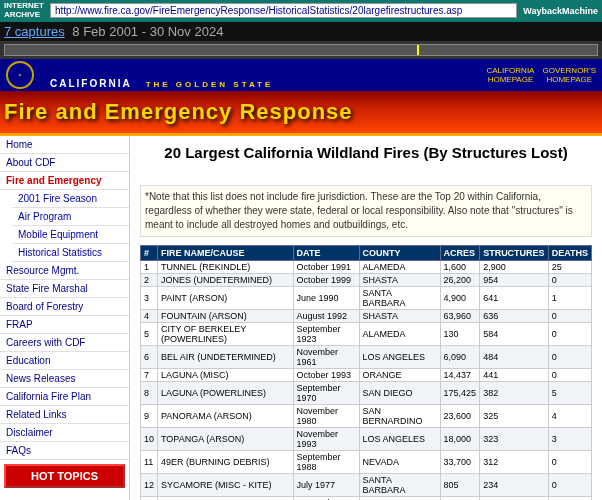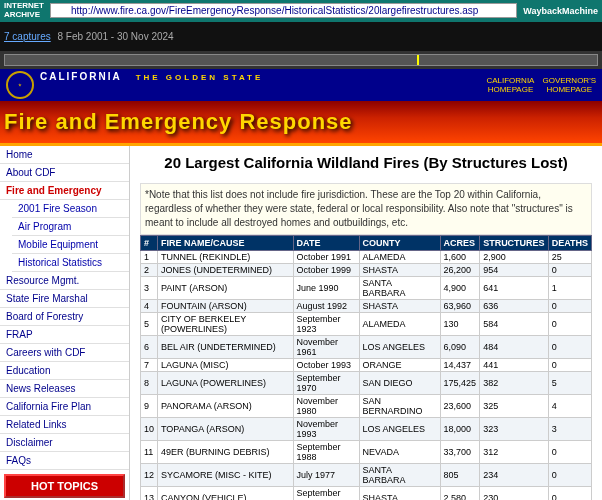--- a/index.html
+++ b/index.html
@@ -1,33 +1,33 @@
 <!DOCTYPE html>
 <html><head>
   <meta charset="utf-8">
   <style>
     * { margin: 0; padding: 0; box-sizing: border-box; }
     body { font-family: Arial, sans-serif; font-size: 11px; background: #fff; width: 602px; overflow-x: hidden; }
 
     
     #top-bar { background: #0f766e; display: flex; align-items: center; padding: 2px 4px; gap: 6px; }
     #ia-logo { color: #fff; font-size: 8px; line-height: 1.1; font-weight: bold; }
-    #url-bar { background: #fff; border: 1px solid #999; flex: 1; padding: 1px 20px; font-size: 10px; color: #00008b; }
+    #url-bar { background: #fff; border: 1px solid #999; flex: 1; padding: 1px 4px; font-size: 10px; color: #00008b; }
     #wayback-logo { color: #fff; font-size: 9px; font-weight: bold; text-align: right; }
 
-    #captures-bar { background: #111; padding: 9px 4px; font-size: 10px; }
+    #captures-bar { background: #111; padding: 2px 4px; font-size: 13px; }
     #captures-bar a { color: #6af; text-decoration: underline; margin-right: 4px; }
     #captures-bar span { color: #aaa; }
     #timeline-bar { background: #333; height: 18px; display: flex; align-items: center; padding: 0 4px; }
     #timeline-inner { flex: 1; height: 12px; background: #555; position: relative; border: 1px solid #888; }
     #timeline-marker { position: absolute; right: 30%; top: 0; bottom: 0; width: 2px; background: #ff0; }
 
     
     #ca-header { background: #00008b; display: flex; align-items: center; justify-content: space-between; padding: 2px 6px; }
-    #ca-header-left { display: flex; align-items: flex-start; gap: 6px; }
+    #ca-header-left { display: flex; align-items: flex-end; gap: 16px; }
     #ca-seal { width: 28px; height: 28px; background: #gold; border-radius: 50%; border: 2px solid #c8a000; display: flex; align-items: center; justify-content: center; font-size: 7px; color: #c8a000; }
     #ca-title-text { color: #fff; font-size: 10px; letter-spacing: 2px; font-weight: bold; }
     #ca-header-right { display: flex; gap: 8px; }
     .ca-link { color: #ffd700; font-size: 8px; text-align: center; text-decoration: none; }
 
     
     #fire-banner { background: linear-gradient(to bottom, #8b0000 0%, #cc2200 40%, #ff4400 100%); text-align: left; padding: 8px 4px; border-bottom: 3px solid #ffa500; }
     #fire-banner h1 { color: #ffd700; font-size: 22px; font-weight: bold; text-shadow: 2px 2px 4px #000; letter-spacing: 1px; }
 
     
@@ -37,22 +37,22 @@
     #sidebar { width: 130px; min-width: 130px; background: #fff; border-right: 1px solid #ccc; }
     .sidebar-item { padding: 3px 6px; border-bottom: 1px solid #e0e0e0; cursor: pointer; }
     .sidebar-item a, .sidebar-item span { color: #00008b; font-size: 10px; text-decoration: none; display: block; }
     .sidebar-item.active a, .sidebar-item.active span { color: #cc0000; font-weight: bold; }
     .sidebar-sub { padding-left: 12px; }
     .sidebar-sub .sidebar-item a, .sidebar-sub .sidebar-item span { font-size: 10px; color: #0000aa; }
     #hot-topics-btn { background: #cc0000; color: #fff; text-align: center; padding: 4px; font-size: 11px; font-weight: bold; margin: 4px; border: 2px outset #ff4444; cursor: pointer; }
 
     
     #content { flex: 1; padding: 8px 10px; }
-    #content h2 { font-size: 15px; color: #000; margin-bottom: 12px; font-weight: bold; text-align: center; }
-    #note-text { font-size: 10px; color: #333; margin-bottom: 0; line-height: 1.4; background: #fffef0; padding: 4px; border: 1px solid #ddd; }
+    #content h2 { font-size: 15px; color: #000; margin-bottom: 24px; font-weight: bold; text-align: center; }
+    #note-text { font-size: 10px; color: #333; margin-bottom: 8px; line-height: 1.4; background: #fffef0; padding: 4px; border: 1px solid #ddd; }
     #fires-table { width: 100%; border-collapse: collapse; font-size: 9px; }
     #fires-table th { background: #003366; color: #fff; padding: 2px 3px; text-align: left; border: 1px solid #668; font-size: 9px; }
     #fires-table td { padding: 1px 3px; border: 1px solid #ccc; color: #000; }
     #fires-table tr:nth-child(even) { background: #f0f4f8; }
     #fires-table tr:nth-child(odd) { background: #fff; }
   </style>
 </head>
 <body>
 
 <div id="top-bar">

